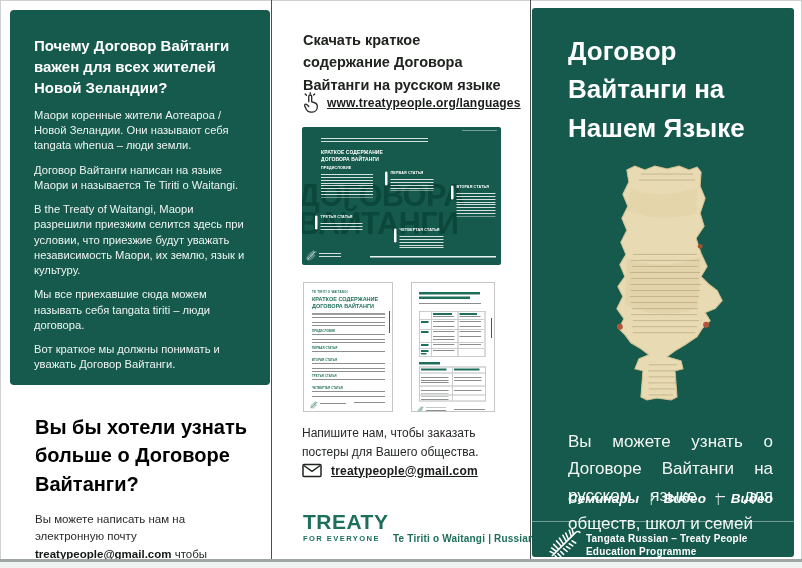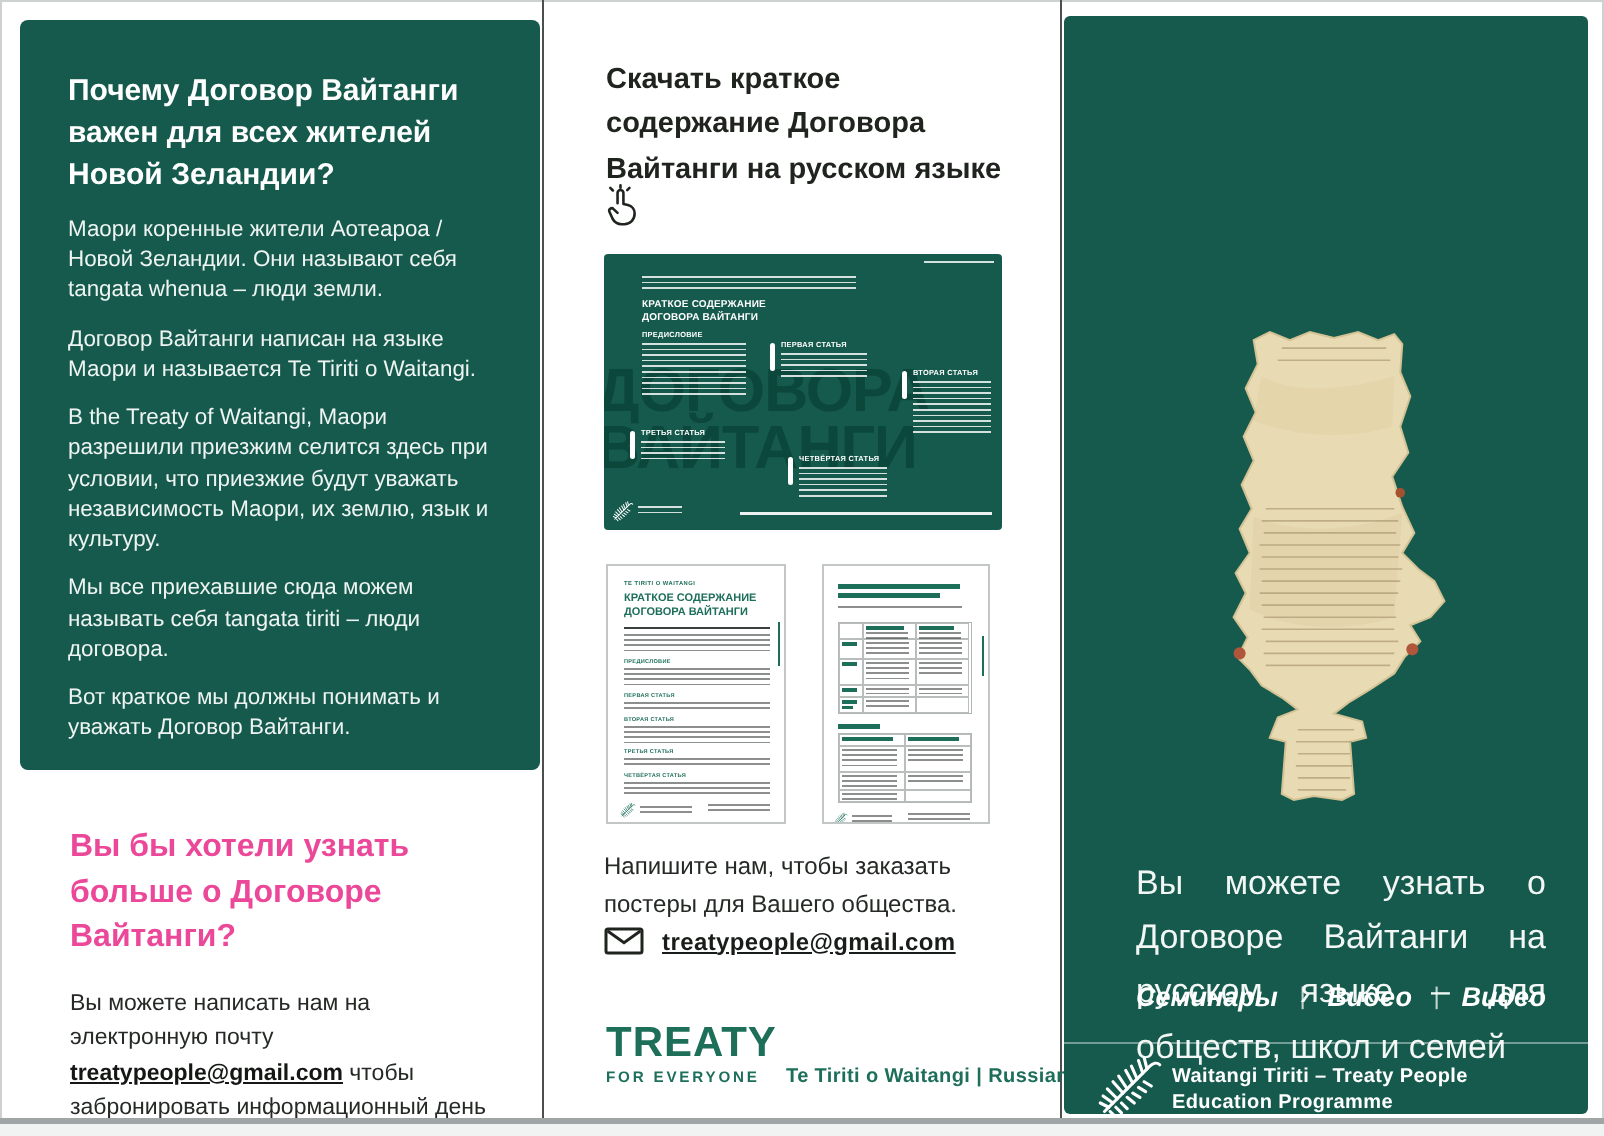--- a/index.html
+++ b/index.html
@@ -16,21 +16,21 @@
   .bottom-foot{position:absolute;left:0;right:0;top:562px;height:6px;background:#f1f3f3;z-index:6;}
 
   
   .green-box{
     position:absolute;left:10px;top:10px;width:260px;height:375px;background:#155A4D;
     border-radius:4px;box-sizing:border-box;padding:25px 24px;z-index:2;color:#fff;
   }
   .green-box h1{margin:0 0 10px 0;font-size:15px;line-height:1.4;font-weight:700;color:#ffffff;width:214px;}
   .green-box p{margin:9px 0 0 0;font-size:11.2px;line-height:1.36;color:#eef4f2;width:214px;}
   .left-more{position:absolute;left:35px;top:413px;width:228px;z-index:2;}
-  .left-more h2{margin:0;font-size:16px;line-height:1.42;font-weight:700;color:#ec4899;}
+  .left-more h2{margin:0;font-size:20px;line-height:1.42;font-weight:700;color:#000000;}
   .left-more p{margin:13px 0 0 0;font-size:11.5px;line-height:1.5;color:#262a26;width:222px;}
   .email-inline{font-weight:700;text-decoration:underline;color:#141714;}
 
   
   .mid-head{position:absolute;left:303px;top:29px;width:206px;font-size:14.5px;line-height:1.55;font-weight:700;color:#20241f;z-index:2;}
   .mid-link{position:absolute;left:301px;top:92px;display:flex;align-items:center;gap:7px;z-index:2;}
   .mid-link .hand{width:19px;height:21px;flex:0 0 auto;}
   .mid-link a{font-size:12px;font-weight:700;color:#191d1a;text-decoration:underline;letter-spacing:.2px;}
 
   
@@ -123,20 +123,21 @@
 
   <div class="mid-head">Скачать краткое содержание Договора Вайтанги на русском языке</div>
 
   <div class="mid-link">
     <svg class="hand" viewBox="0 0 22 24">
       <g fill="none" stroke="#20241f" stroke-width="1.5" stroke-linejoin="round" stroke-linecap="round">
         <path d="M9 11 V5 a1.7 1.7 0 0 1 3.4 0 V11 m0 .4 l2.6 .6 a5 5 0 0 1 3.9 4.9 c0 3.5 -2.5 6.2 -6 6.2 h-1.5 a6 6 0 0 1 -5.2 -3 L4.3 15.9 a1.45 1.45 0 0 1 2.4 -1.55 L9 16.6"></path>
         <path d="M6.3 3.6 L4.8 2.1 M10.7 2 L10.7 .6 M14.6 3.4 L15.9 2.1"></path>
       </g>
     </svg>
+    <a href="#">www.treatypeople.org/languages</a>
   </div>
 
   <div class="poster-green">
     <div class="pg-inner">
       <div class="pg-topright wlines"></div>
       <div class="pg-intro wlines"></div>
       <div class="pg-title">
         <span>КРАТКОЕ СОДЕРЖАНИЕ</span><br>
         <span>ДОГОВОРА ВАЙТАНГИ</span>
       </div>
@@ -299,20 +300,25 @@
   </div>
 
   <div class="treaty-logo">
     <div class="t1">TREATY</div>
     <div class="t2">FOR EVERYONE</div>
   </div>
 
   <div class="mid-footer">Te Tiriti o Waitangi | Russian</div>
 
   <div class="right-panel">
+    <div class="rp-title">
+      <span>Договор</span>
+      <span>Вайтанги на</span>
+      <span>Нашем Языке</span>
+    </div>
 
     <svg class="rp-parchment" viewBox="0 0 140 245">
       <path d="M30 12 L38 8 L48 12 L58 8 L70 11 L82 8 L92 12 L100 9 L104 14
                L103 28 L108 40 L103 55 L107 68 L99 80 L104 95 L110 108 L104 118
                L112 126 L120 132 L125 142 L118 150 L108 154 L113 162 L105 170 L100 178
                L88 186 L78 192 L70 198 L84 202 L86 210 L78 212 L80 238 L74 241
                L60 239 L50 241 L44 238 L46 212 L38 210 L42 200 L52 196 L44 190
                L34 184 L28 176 L22 170 L27 160 L20 150 L26 138 L21 128 L28 118
                L23 106 L29 96 L24 84 L30 72 L25 60 L31 48 L26 36 L32 24 Z" fill="#e8dab3" stroke="#d3c294" stroke-width="1"></path>
       <path d="M34 30 C50 40 80 36 100 30 L99 55 C75 62 50 60 30 52 Z" fill="#dfcfa4" opacity=".5"></path>
@@ -335,20 +341,20 @@
       <span>Видео</span>
       <span class="sep">|</span>
       <span>Видео</span>
     </div>
 
     <div class="rp-hr"></div>
     <svg class="rp-fern" viewBox="0 0 48 48">
         <use href="#fern"></use>
       </svg>
     <div class="rp-org">
-      <div>Waitangi Tiriti – Treaty People</div>
+      <div>Tangata Russian – Treaty People</div>
       <div>Education Programme</div>
     </div>
   </div>
 
   <div class="bottom-band"></div>
   <div class="bottom-foot"></div>
 </div>
 
 </body></html>

